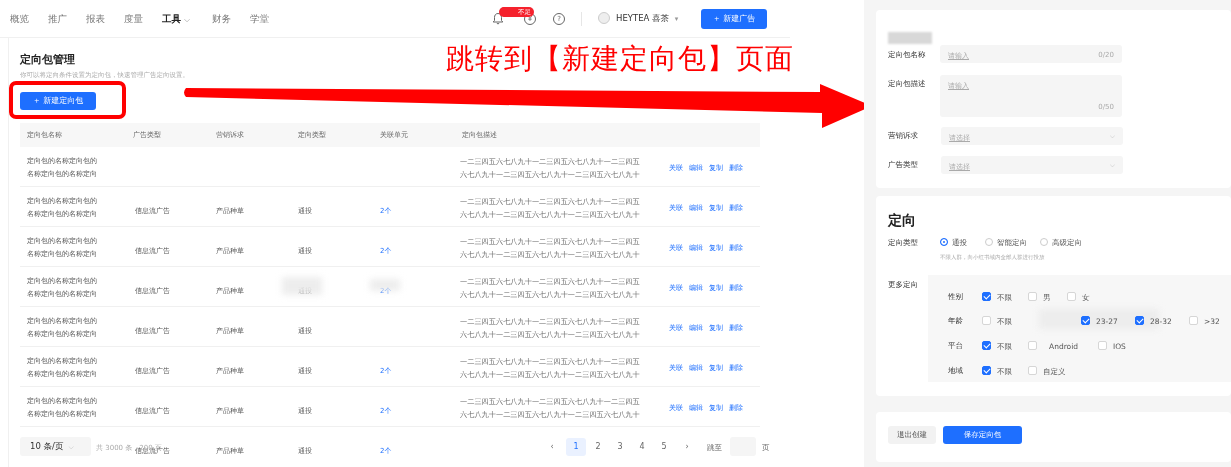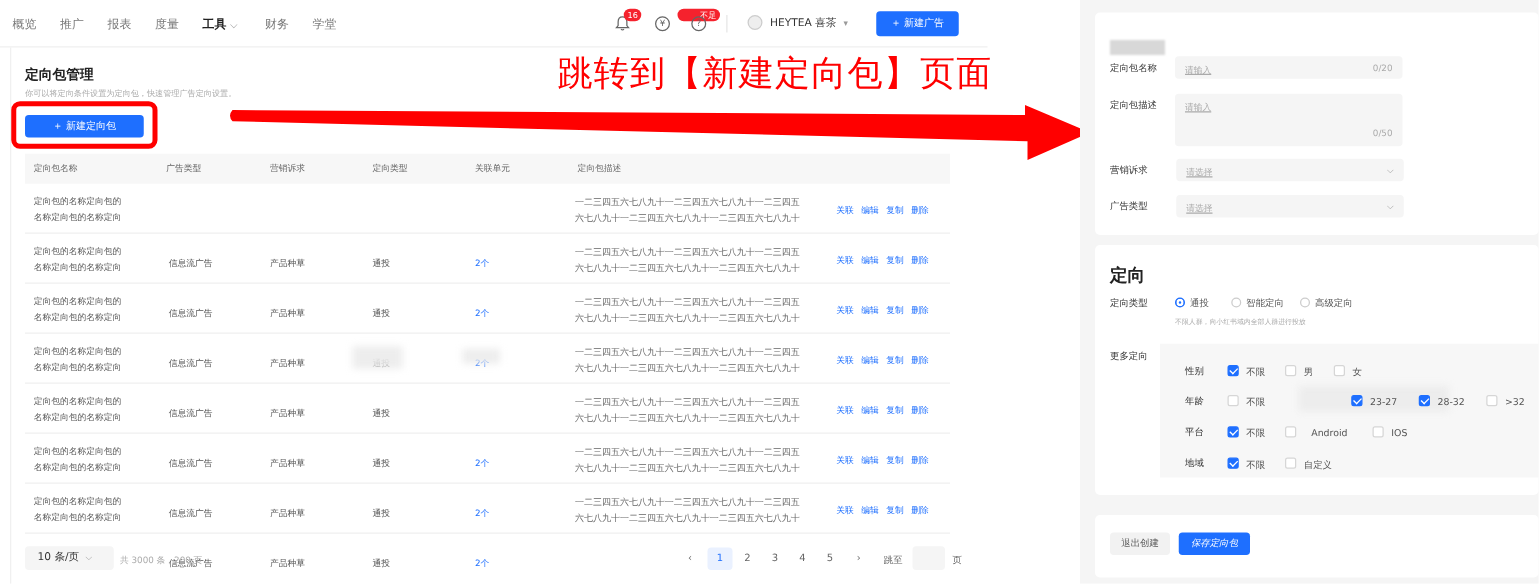--- a/index.html
+++ b/index.html
@@ -93,38 +93,38 @@
 
     <span style="position:absolute;left:492px;top:12px;">
       <svg width="12" height="13" viewBox="0 0 12 13">
           <path d="M6 1.5 C3.5 1.5 2.5 3.5 2.5 5.5 L2.5 8.5 L1.2 10 L10.8 10 L9.5 8.5 L9.5 5.5 C9.5 3.5 8.5 1.5 6 1.5 Z" fill="none" stroke="#666" stroke-width="1"></path>
           <path d="M4.8 11.3 Q6 12.5 7.2 11.3" fill="none" stroke="#666" stroke-width="1"></path>
         </svg>
     </span>
     <span class="badge" style="left:499px;top:7px;">16</span>
 
     <span class="icon-circle" style="left:524px;top:13px;">¥</span>
-    <span class="badge" style="left:542px;top:7px;padding-left:18px;">不足</span>
+    <span class="badge" style="left:500px;top:7px;padding-left:18px;">不足</span>
 
     <span class="icon-circle" style="left:553px;top:13px;">?</span>
     <span class="vdiv" style="left:581px;"></span>
 
     <span class="brand-logo" style="left:598px;"></span>
     <span class="brand" style="left:616px;">
       <span>HEYTEA 喜茶</span>
       <span style="color:#999;font-size:7px;margin-left:3px">▾</span>
     </span>
     <div class="btn-primary" style="left:701px;top:9px;width:66px;height:20px;line-height:20px;">＋ 新建广告</div>
   </div>
 
   <div class="side-border"></div>
 
   <div class="page-title">定向包管理</div>
   <div class="page-desc">你可以将定向条件设置为定向包，快速管理广告定向设置。</div>
-  <div class="btn-primary" style="left:20px;top:92px;width:95px;height:18px;line-height:18px;">＋ 新建定向包</div>
+  <div class="btn-primary" style="left:20px;top:92px;width:76px;height:18px;line-height:18px;">＋ 新建定向包</div>
   <div class="highlight-box"></div>
 
   <div class="table">
     <div class="thead">
       <span class="th" style="left:7px">定向包名称</span>
       <span class="th" style="left:113px">广告类型</span>
       <span class="th" style="left:196px">营销诉求</span>
       <span class="th" style="left:278px">定向类型</span>
       <span class="th" style="left:360px">关联单元</span>
       <span class="th" style="left:442px">定向包描述</span>
@@ -339,15 +339,15 @@
   <span class="cb" style="left:118px;top:341px"><span class="box on"></span><span>不限</span></span>
   <span class="cb" style="left:164px;top:341px"><span class="box"></span><span style="margin-left:6px">Android</span></span>
   <span class="cb" style="left:234px;top:341px"><span class="box"></span><span>IOS</span></span>
 
   <span class="more-row-label" style="left:84px;top:366px">地域</span>
   <span class="cb" style="left:118px;top:366px"><span class="box on"></span><span>不限</span></span>
   <span class="cb" style="left:164px;top:366px"><span class="box"></span><span>自定义</span></span>
 
   <div class="card" style="top:412px;height:50px;">
     <div class="btn-default" style="left:12px;top:14px;width:48px;height:18px;line-height:18px;">退出创建</div>
-    <div class="btn-primary" style="left:67px;top:14px;width:57px;height:18px;line-height:18px;font-size:7.5px;font-style:italic;">保存定向包</div>
+    <div class="btn-primary" style="left:67px;top:14px;width:79px;height:18px;line-height:18px;font-size:7.5px;">保存定向包</div>
   </div>
 </div>
 
 </body></html>

